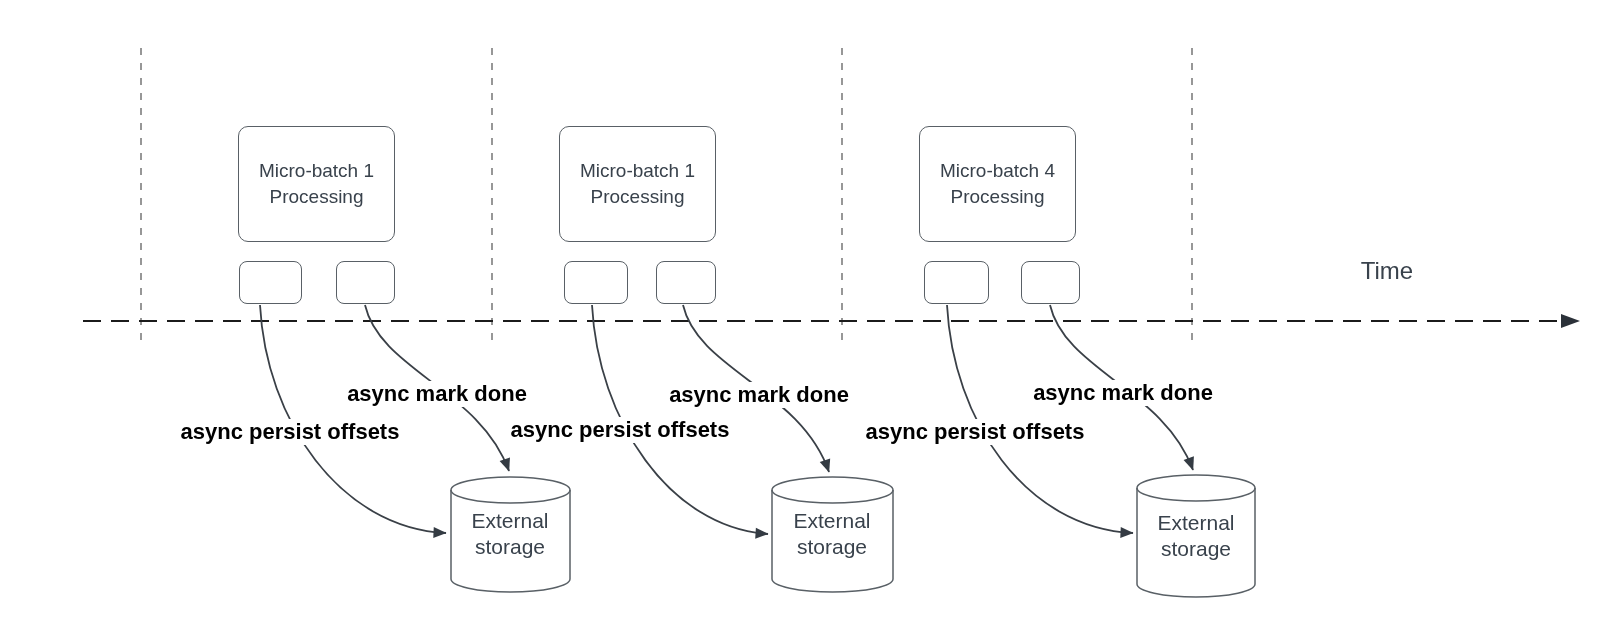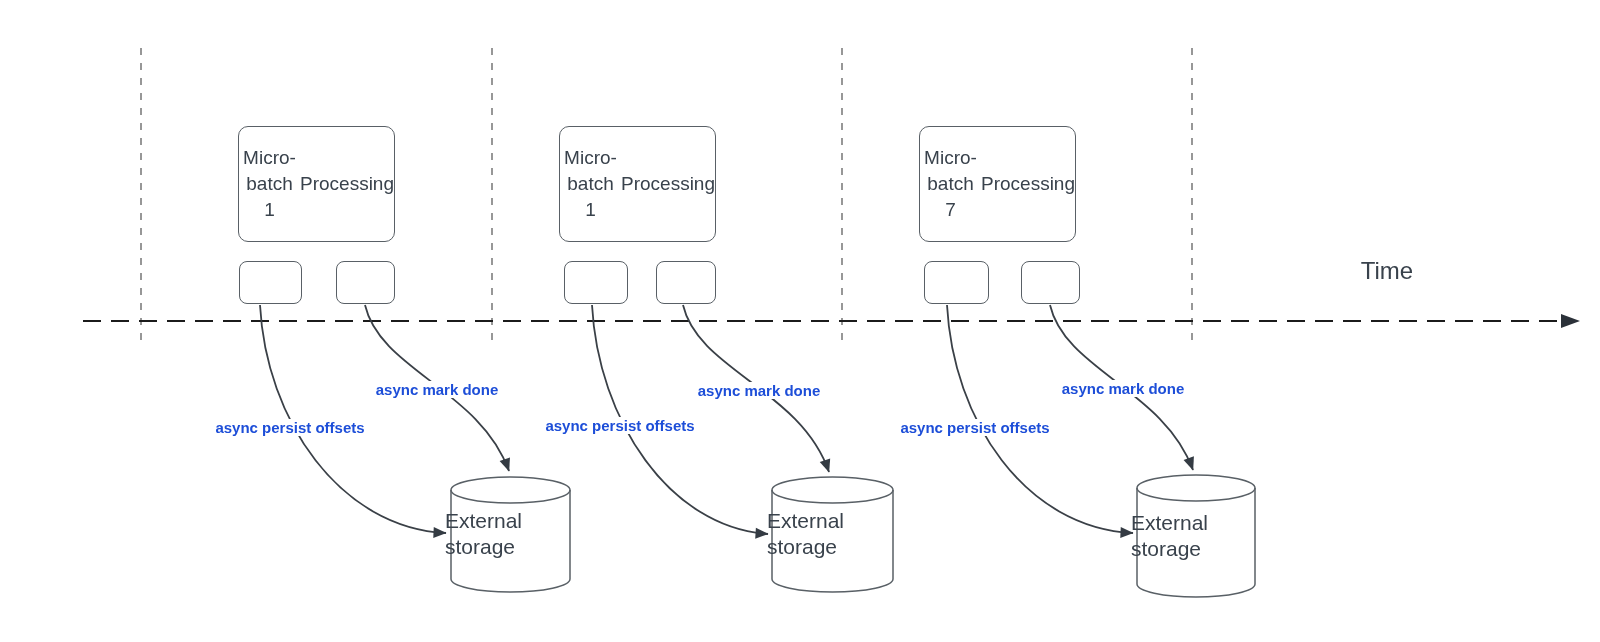--- a/index.html
+++ b/index.html
@@ -48,21 +48,21 @@
   }
   
   .proc-box {
     position: absolute;
     width: 157px;
     height: 116px;
     border: 1.5px solid #596066;
     border-radius: 10px;
     background: #ffffff;
     display: flex;
-    flex-direction: row;
+    flex-direction: column;
     align-items: center;
     justify-content: center;
     font-size: 19px;
     line-height: 26px;
     color: #39424c;
     text-align: center;
     box-sizing: border-box;
   }
   .proc-box span { display: block; }
   
@@ -73,32 +73,32 @@
     border: 1.5px solid #596066;
     border-radius: 8px;
     background: #ffffff;
     box-sizing: border-box;
   }
   
   .arrow-label {
     position: absolute;
     transform: translateX(-50%);
     font-weight: bold;
-    font-size: 15px;
-    color: #1d4ed8;
+    font-size: 22px;
+    color: #000000;
     background: #ffffff;
     padding: 0 5px;
     white-space: nowrap;
   }
   
   .storage-label {
     position: absolute;
     transform: translateX(-50%);
     width: 130px;
-    text-align: left;
+    text-align: center;
     font-size: 21px;
     line-height: 26px;
     color: #39424c;
   }
   .storage-label span { display: block; }
   svg.overlay { position: absolute; left: 0; top: 0; }
   .curve { fill: none; stroke: #3a4047; stroke-width: 1.8; }
   .cyl-body { fill: #ffffff; stroke: #596066; stroke-width: 1.5; }
   .cyl-rim { fill: none; stroke: #596066; stroke-width: 1.5; }
 </style>
@@ -162,21 +162,21 @@
   <div class="task-box" style="left:564px; width:64px"></div>
   <div class="task-box" style="left:656px; width:60px"></div>
   <div class="arrow-label" style="left:620px; top:417px">async persist offsets</div>
   <div class="arrow-label" style="left:759px; top:382px">async mark done</div>
   <div class="storage-label" style="left:832px; top:508px">
     <span>External</span>
     <span>storage</span>
   </div>
 
   <div class="proc-box" style="left:919px; top:126px">
-    <span>Micro-batch 7</span>
+    <span>Micro-batch 4</span>
     <span>Processing</span>
   </div>
   <div class="task-box" style="left:924px; width:65px"></div>
   <div class="task-box" style="left:1021px; width:59px"></div>
   <div class="arrow-label" style="left:975px; top:419px">async persist offsets</div>
   <div class="arrow-label" style="left:1123px; top:380px">async mark done</div>
   <div class="storage-label" style="left:1196px; top:510px">
     <span>External</span>
     <span>storage</span>
   </div>

